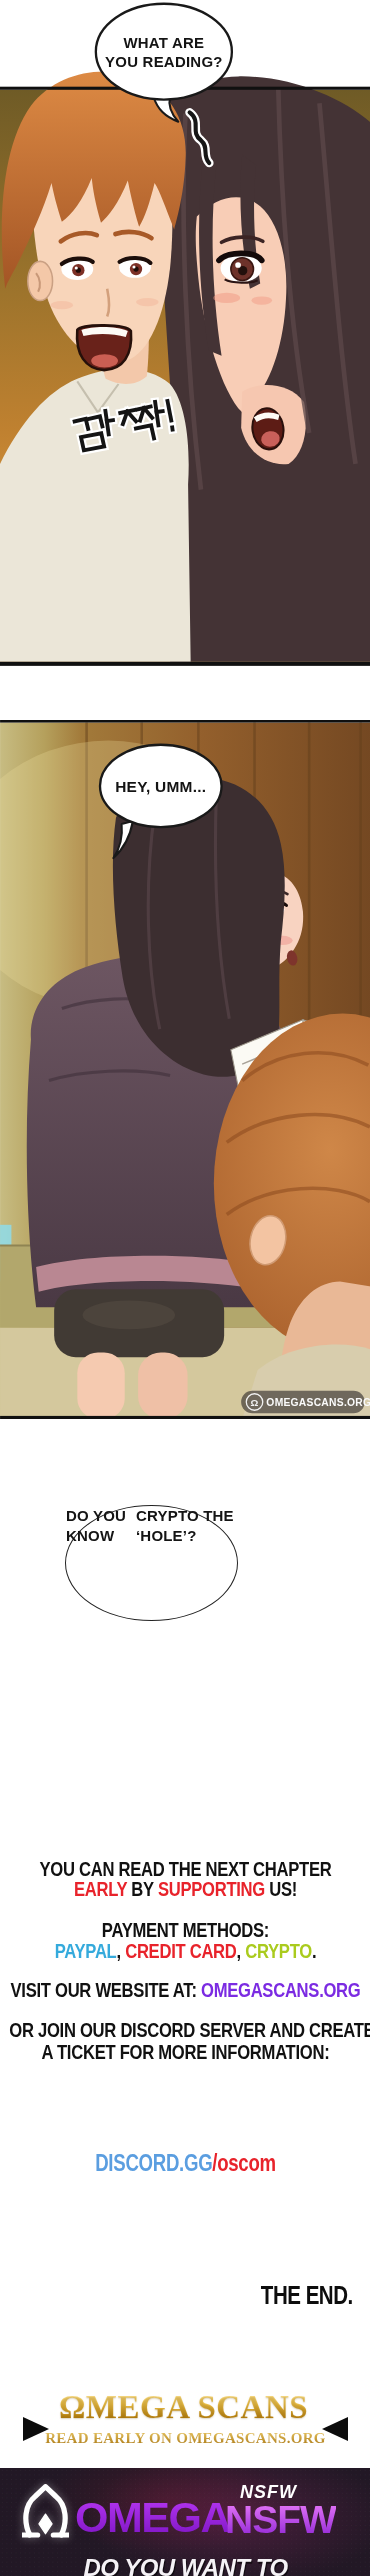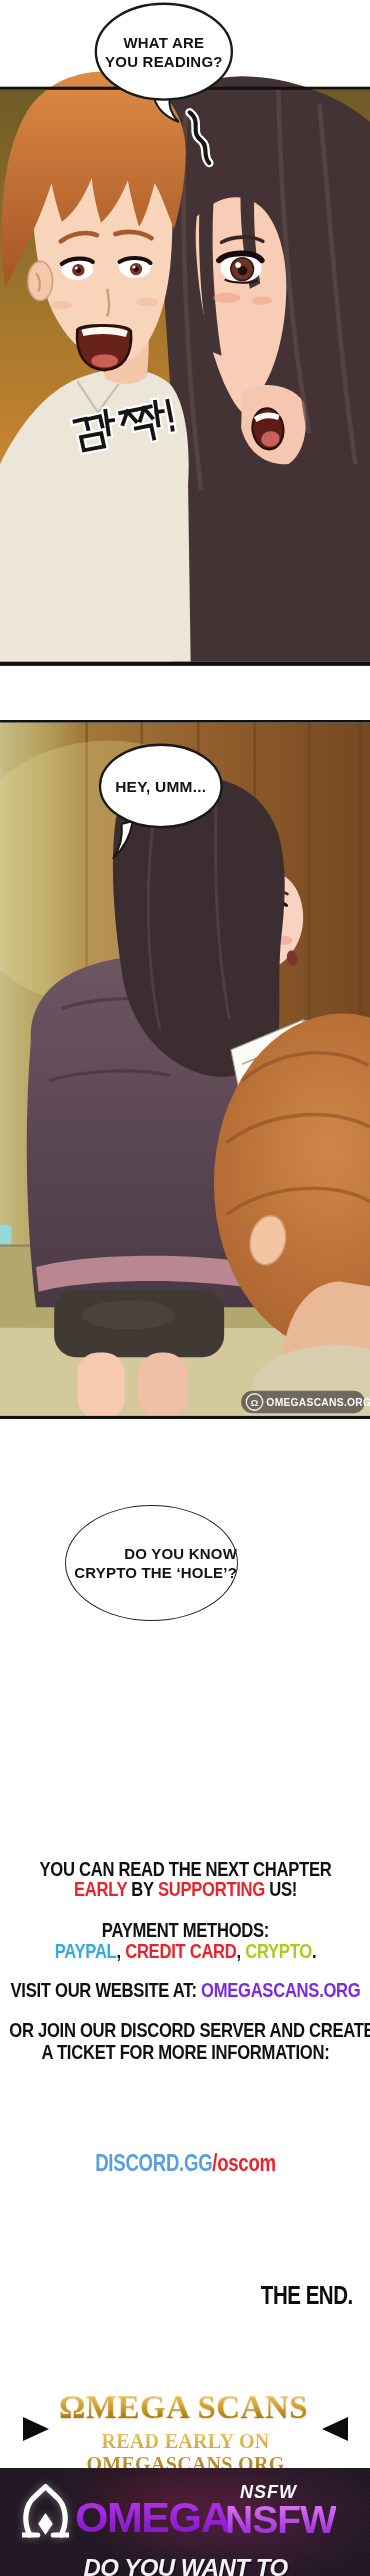--- a/index.html
+++ b/index.html
@@ -18,21 +18,21 @@
   .the-end{position:absolute;right:18px;top:2280px;font-size:21.6px;font-weight:700;
            letter-spacing:-0.5px;color:#0d0d0d;transform:scale(.95,1.2);transform-origin:100% 0;}
 
   
   .gold-title{position:absolute;left:0;top:2389px;width:367px;text-align:center;
       font-family:"Liberation Serif",serif;font-weight:700;font-size:33px;letter-spacing:0.5px;
       background:linear-gradient(#fdeaa8 5%,#f3c84f 40%,#c08a16 75%,#8a5c08 100%);
       -webkit-background-clip:text;background-clip:text;color:transparent;
       text-shadow:0 1px 1.5px rgba(120,80,0,.25);}
   .gold-tag{position:absolute;left:0;top:2430px;width:371px;text-align:center;
-      font-family:"Liberation Serif",serif;font-weight:700;font-size:20px;letter-spacing:0.3px;
+      font-family:"Liberation Serif",serif;font-weight:700;font-size:15px;letter-spacing:0.3px;
       background:linear-gradient(#eccb6a,#a5720e);-webkit-background-clip:text;
       background-clip:text;color:transparent;}
   .tri{position:absolute;width:0;height:0;border-top:12px solid transparent;
        border-bottom:12px solid transparent;}
   .tri-left{left:23px;top:2417px;border-left:26px solid #0c0c0c;}
   .tri-right{right:23px;top:2417px;border-right:26px solid #0c0c0c;}
 
   
   .dark-section{position:absolute;left:0;top:2468px;width:371px;height:1408px;
       background:
@@ -52,21 +52,21 @@
       background-clip:text;color:transparent;}
   .brand-nsfw{position:absolute;left:240px;top:14.4px;font-size:18px;font-weight:700;
       letter-spacing:1px;color:#fff;font-style:italic;}
   .promo-h1{position:absolute;left:0;width:371px;text-align:center;font-size:24px;
       font-weight:900;font-style:italic;color:#f5f2f6;letter-spacing:-0.5px;white-space:nowrap;
       text-shadow:1px 1.5px 0 rgba(0,0,0,.55);}
 
   
   .bubble3{position:absolute;left:65px;top:1505px;width:171px;height:114px;
       background:#fff;border:1.8px solid #222;border-radius:50%;
-      display:flex;flex-direction:column;align-items:flex-end;justify-content:center;}
+      display:flex;flex-direction:row;align-items:flex-start;justify-content:center;}
   .bubble3 div{font-size:15px;font-weight:700;color:#141414;line-height:1.3;letter-spacing:0.2px;}
 </style>
 </head>
 <body>
 
 <svg width="0" height="0" style="position:absolute" aria-hidden="true">
   <defs>
     <g id="omega-mark" stroke="currentColor" fill="none" stroke-linecap="round" stroke-linejoin="round">
       <path d="M12,78 C2,58 4,32 20,19 L36,4 L52,19 C68,32 70,58 60,78" stroke-width="8"></path>
       <path d="M2,78 L24,78 M48,78 L70,78" stroke-width="8"></path>

